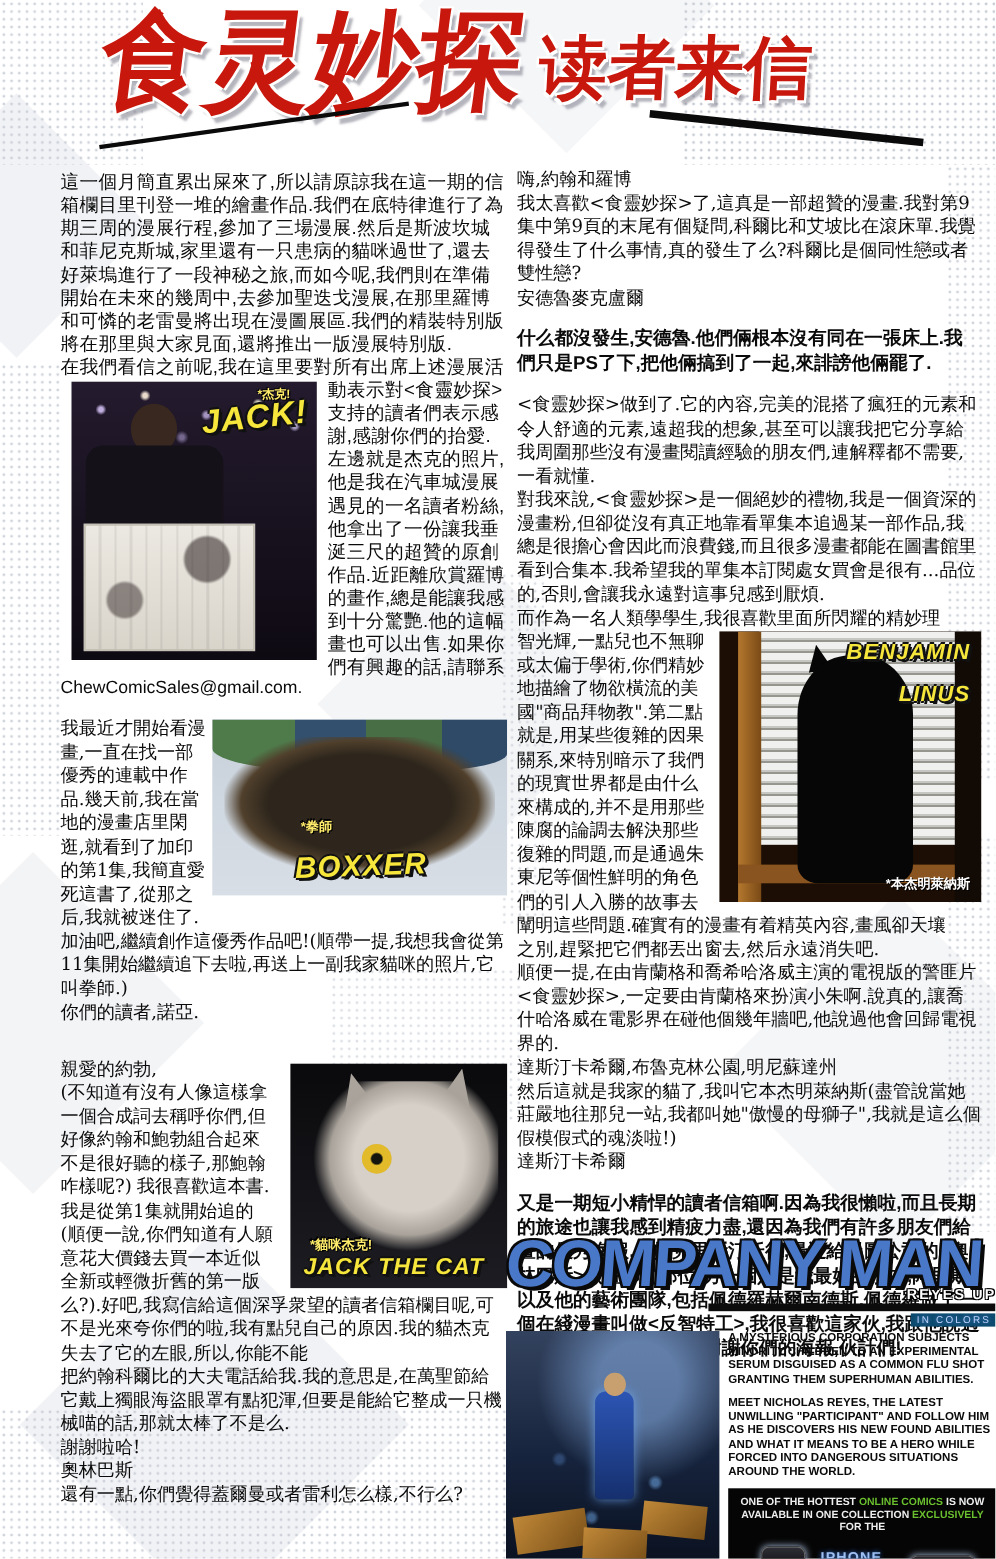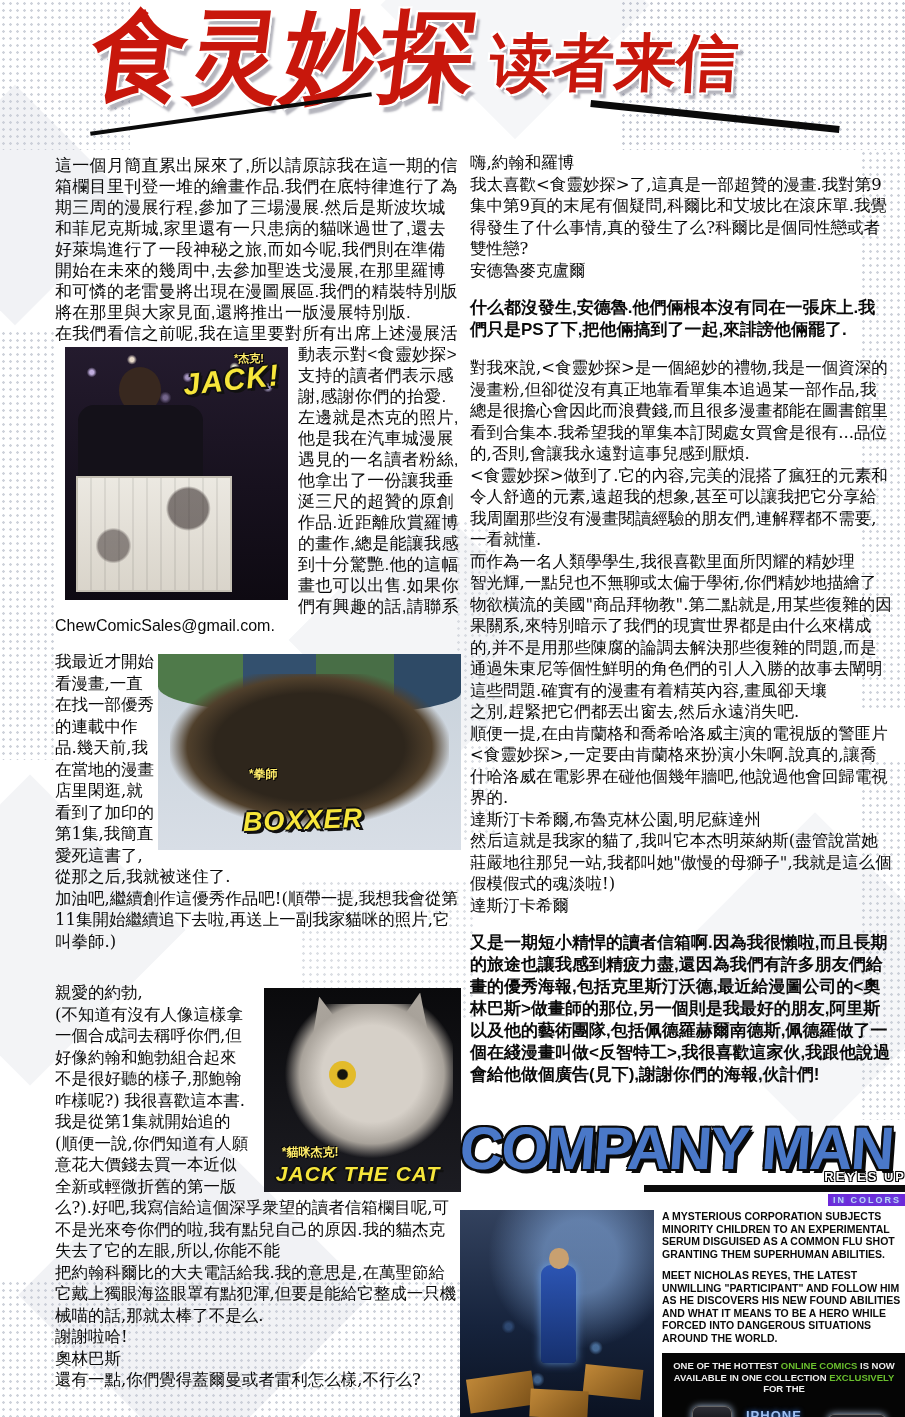--- a/index.html
+++ b/index.html
@@ -48,21 +48,21 @@
   .j-head{position:absolute;left:24%;top:8%;width:19%;height:18%;background:#38281f;border-radius:50%;}
   .j-body{position:absolute;left:6%;top:23%;width:56%;height:50%;background:#141119;border-radius:16px 16px 0 0;}
   .j-art{position:absolute;left:5%;bottom:3%;width:70%;height:46%;background:
     radial-gradient(circle at 72% 28%,rgba(40,30,30,.55) 0 14%,transparent 16%),
     radial-gradient(circle at 24% 60%,rgba(50,40,40,.5) 0 11%,transparent 13%),
     repeating-linear-gradient(90deg,rgba(0,0,0,.07) 0 2px,transparent 2px 14px),
     linear-gradient(180deg,#ece9e2,#d9d4ca);box-shadow:inset 0 0 0 2px #c5c0b4;}
   .jack .ph-cap{top:4px;right:24px;}
   .jack .ph-big{top:16px;right:8px;font-size:30px;transform:rotate(-6deg);}
   
-  .boxxer{width:268px;height:196px;float:right;margin:3px 0 4px 4px;background:linear-gradient(180deg,#c7d1da,#d8dee6);padding-left:35px;}
+  .boxxer{width:268px;height:160px;float:right;margin:3px 0 4px 4px;background:linear-gradient(180deg,#c7d1da,#d8dee6);}
   .b-blanket{position:absolute;left:0;top:0;width:100%;height:30%;border-radius:0 0 35% 45%;background:
     linear-gradient(90deg,#4f7a4a 0 28%,#33506e 28% 52%,#486e46 52% 78%,#2e4a66 78% 100%);}
   .b-cat{position:absolute;left:4%;top:10%;width:92%;height:78%;background:
     radial-gradient(ellipse at 50% 48%,#2e261c 0 48%,#50402c 62%,transparent 72%);}
   .boxxer .ph-cap{left:30%;bottom:34%;font-size:12px;}
   .boxxer .ph-big{left:28%;bottom:7%;font-size:27px;transform:rotate(-2deg);}
   
   .jackcat{width:197px;height:204px;float:right;margin:6px 0 4px 12px;background:linear-gradient(180deg,#0a0a0c,#1c1c22);}
   .c-earL,.c-earR{position:absolute;width:34px;height:40px;background:#aaa49c;clip-path:polygon(50% 0,0 100%,100% 100%);}
   .c-earL{left:22%;top:4%;transform:rotate(-14deg);}
@@ -92,21 +92,21 @@
   
   .ad{position:absolute;left:460px;top:1120px;width:446px;z-index:1;}
   .ad-logo{font-size:60px;font-weight:900;line-height:.95;white-space:nowrap;letter-spacing:-2px;
     transform:skewX(-4deg);color:#4a78c8;
     text-shadow:-2px -2px 0 #0a0a0a,2px -2px 0 #0a0a0a,-2px 2px 0 #0a0a0a,2px 2px 0 #0a0a0a,4px 4px 0 #0a0a0a,
       -1px -1px 0 #c8d8f2;}
   .ad-subrow{display:flex;flex-direction:column;align-items:flex-end;margin-top:-8px;}
   .ad-sub{font-size:13px;font-weight:900;letter-spacing:2px;color:#fff;
     text-shadow:-1px -1px 0 #000,1px -1px 0 #000,-1px 1px 0 #000,1px 1px 0 #000;}
   .ad-bar{width:262px;height:7px;background:#0c0c0c;margin-top:1px;}
-  .ad-edition{margin-top:2px;background:#6d28d9;color:#bcd2f8;font-size:9px;font-weight:700;
+  .ad-edition{margin-top:2px;background:#0c4a6e;color:#bcd2f8;font-size:9px;font-weight:400;
     letter-spacing:2px;padding:1px 5px;text-shadow:0 0 4px #5a8ae0;}
   .ad-body{display:flex;gap:8px;margin-top:4px;}
   .cover-wrap{width:194px;flex:0 0 auto;}
   .cover{position:relative;height:212px;overflow:hidden;background:
     radial-gradient(circle at 62% 22%,rgba(140,180,235,.55) 0 18%,transparent 45%),
     radial-gradient(circle at 25% 55%,rgba(90,140,210,.35) 0 3px,transparent 7px),
     radial-gradient(circle at 70% 65%,rgba(120,180,245,.5) 0 3px,transparent 7px),
     radial-gradient(circle at 40% 80%,rgba(120,180,245,.45) 0 3px,transparent 7px),
     linear-gradient(180deg,#33425e 0%,#16233c 55%,#0a1120 100%);}
   .r1,.r2,.r3{position:absolute;background:linear-gradient(135deg,#c08838,#7a5018);}
@@ -179,20 +179,21 @@
 
     <div class="flow sec">
       <div class="photo boxxer">
         <div class="b-blanket"></div>
         <div class="b-cat"></div>
         <span class="ph-cap">*拳師</span>
         <span class="ph-big">BOXXER</span>
       </div>
       <span class="ts">我最近才開始看漫畫,一直在找一部優秀的連載中作品.幾天前,我在當地的漫畫店里閑逛,就看到了加印的第1集,我簡直愛死這書了,從那之后,我就被迷住了.</span>
       <div class="ts clr">加油吧,繼續創作這優秀作品吧!(順帶一提,我想我會從第11集開始繼續追下去啦,再送上一副我家貓咪的照片,它叫拳師.)</div>
+      <div class="ts">你們的讀者,諾亞.</div>
     </div>
 
     <div class="flow sec" style="margin-top:30px;">
       <div class="photo jackcat">
         <div class="c-earL"></div>
         <div class="c-earR"></div>
         <div class="c-face"></div>
         <div class="c-eye"></div>
         <span class="ph-cap">*貓咪杰克!</span>
         <span class="ph-big">JACK THE CAT</span>
@@ -208,24 +209,36 @@
   </div>
 
   <div class="col-right">
     <div class="ts">嗨,約翰和羅博</div>
     <div class="ts">我太喜歡&lt;食靈妙探&gt;了,這真是一部超贊的漫畫.我對第9集中第9頁的末尾有個疑問,科爾比和艾坡比在滾床單.我覺得發生了什么事情,真的發生了么?科爾比是個同性戀或者雙性戀?</div>
     <div class="ts">安德魯麥克盧爾</div>
 
     <div class="tr sec">什么都沒發生,安德魯.他們倆根本沒有同在一張床上.我們只是PS了下,把他倆搞到了一起,來誹謗他倆罷了.</div>
 
     <div class="flow sec">
+      <div class="ts">&lt;食靈妙探&gt;做到了.它的內容,完美的混搭了瘋狂的元素和令人舒適的元素,遠超我的想象,甚至可以讓我把它分享給我周圍那些沒有漫畫閱讀經驗的朋友們,連解釋都不需要,一看就懂.</div>
       <div class="ts">對我來說,&lt;食靈妙探&gt;是一個絕妙的禮物,我是一個資深的漫畫粉,但卻從沒有真正地靠看單集本追過某一部作品,我總是很擔心會因此而浪費錢,而且很多漫畫都能在圖書館里看到合集本.我希望我的單集本訂閱處女買會是很有...品位的,否則,會讓我永遠對這事兒感到厭煩.</div>
-      <div class="ts">&lt;食靈妙探&gt;做到了.它的內容,完美的混搭了瘋狂的元素和令人舒適的元素,遠超我的想象,甚至可以讓我把它分享給我周圍那些沒有漫畫閱讀經驗的朋友們,連解釋都不需要,一看就懂.</div>
       <div class="ts">而作為一名人類學學生,我很喜歡里面所閃耀的精妙理</div>
       <div class="flow">
+        <div class="photo benjamin">
+          <div class="w-blinds"></div>
+          <div class="w-frame"></div>
+          <div class="w-sill"></div>
+          <div class="w-shade"></div>
+          <div class="w-earL"></div>
+          <div class="w-earR"></div>
+          <div class="w-cat"></div>
+          <span class="ph-big ben-t1">BENJAMIN</span>
+          <span class="ph-big ben-t2">LINUS</span>
+          <span class="ben-cap">*本杰明萊納斯</span>
+        </div>
         <span class="ts">智光輝,一點兒也不無聊或太偏于學術,你們精妙地描繪了物欲橫流的美國"商品拜物教".第二點就是,用某些復雜的因果關系,來特別暗示了我們的現實世界都是由什么來構成的,并不是用那些陳腐的論調去解決那些復雜的問題,而是通過朱東尼等個性鮮明的角色們的引人入勝的故事去闡明這些問題.確實有的漫畫有着精英內容,畫風卻天壤</span>
         <div class="ts clr">之別,趕緊把它們都丟出窗去,然后永遠消失吧.</div>
         <div class="ts">順便一提,在由肯蘭格和喬希哈洛威主演的電視版的警匪片&lt;食靈妙探&gt;,一定要由肯蘭格來扮演小朱啊.說真的,讓喬什哈洛威在電影界在碰他個幾年牆吧,他說過他會回歸電視界的.</div>
         <div class="ts">達斯汀卡希爾,布魯克林公園,明尼蘇達州</div>
         <div class="ts">然后這就是我家的貓了,我叫它本杰明萊納斯(盡管說當她莊嚴地往那兒一站,我都叫她"傲慢的母獅子",我就是這么個假模假式的魂淡啦!)</div>
         <div class="ts">達斯汀卡希爾</div>
       </div>
     </div>
 
     <div class="tr sec">又是一期短小精悍的讀者信箱啊.因為我很懶啦,而且長期的旅途也讓我感到精疲力盡,還因為我們有許多朋友們給畫的優秀海報,包括克里斯汀沃德,最近給漫圖公司的&lt;奧林巴斯&gt;做畫師的那位,另一個則是我最好的朋友,阿里斯以及他的藝術團隊,包括佩德羅赫爾南德斯,佩德羅做了一個在綫漫畫叫做&lt;反智特工&gt;,我很喜歡這家伙,我跟他說過會給他做個廣告(見下),謝謝你們的海報,伙計們!</div>

